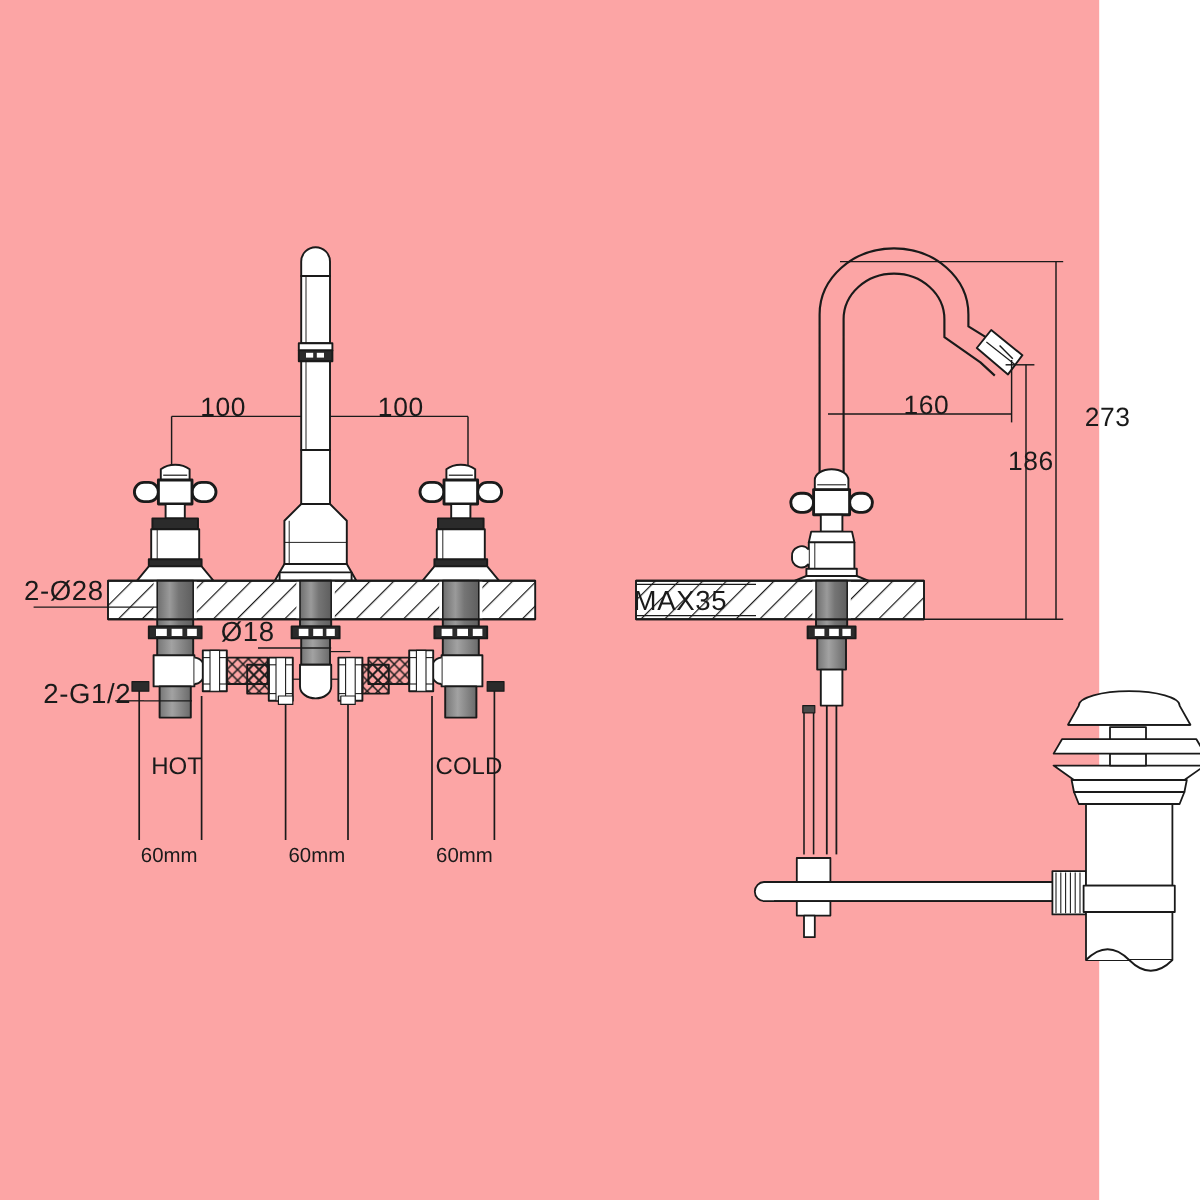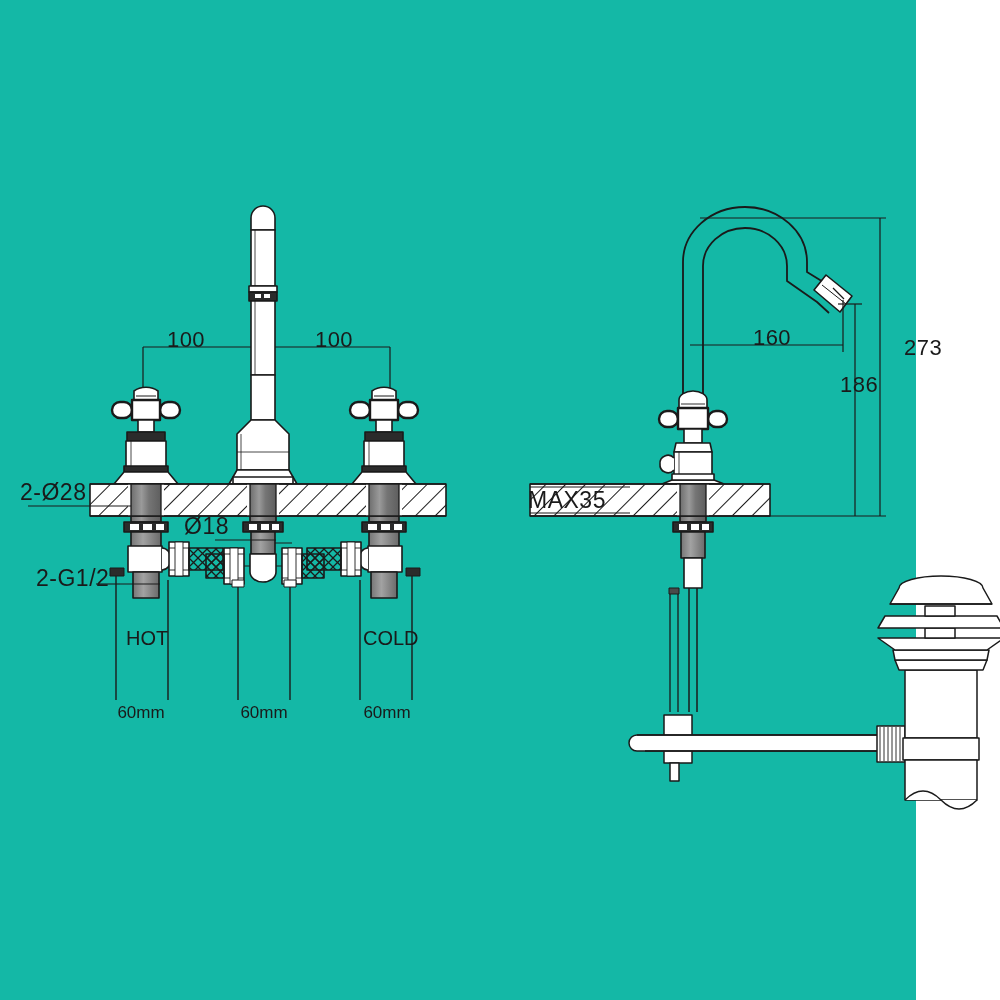--- a/index.html
+++ b/index.html
@@ -11,21 +11,21 @@
   body {
     width: 1000px;
     height: 1000px;
     font-family: "Liberation Sans", sans-serif;
     overflow: hidden;
   }
   #sheet {
     position: relative;
     width: 916px;
     height: 1000px;
-    background: #14b8a6;
+    background: #fca5a5;
   }
   #sheet svg {
     position: absolute;
     top: 0;
     left: 0;
     display: block;
   }
   text {
     font-family: "Liberation Sans", sans-serif;
     fill: #1a1a1a;

